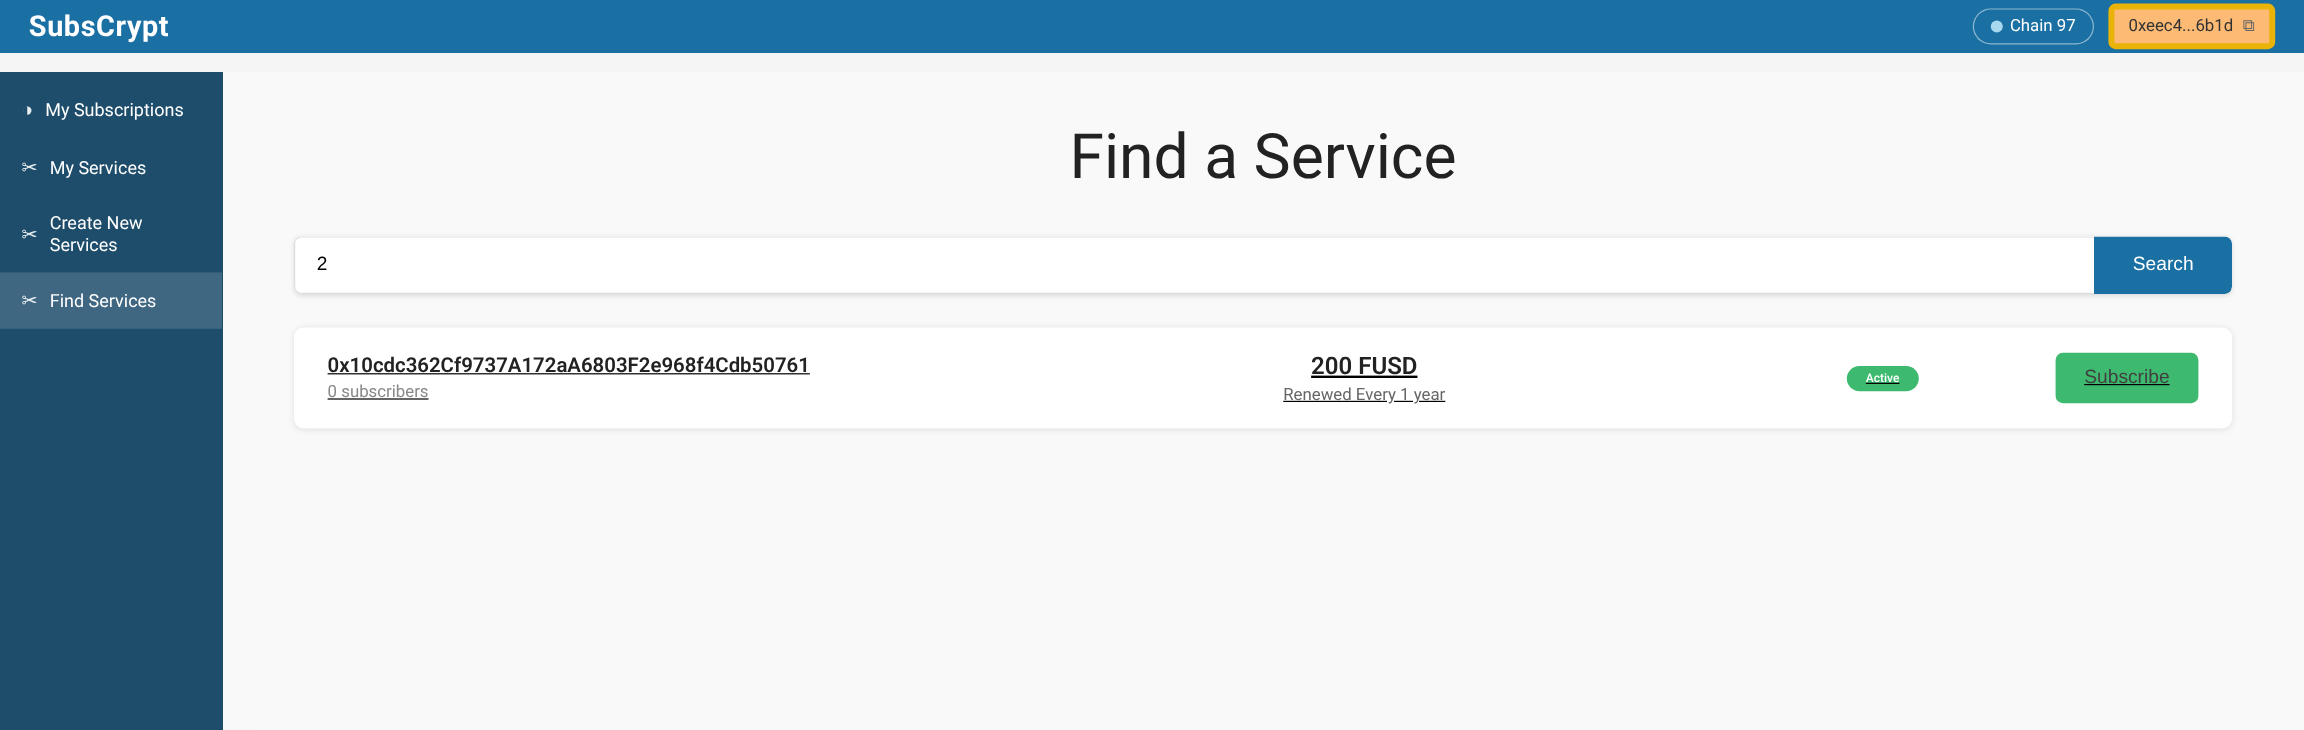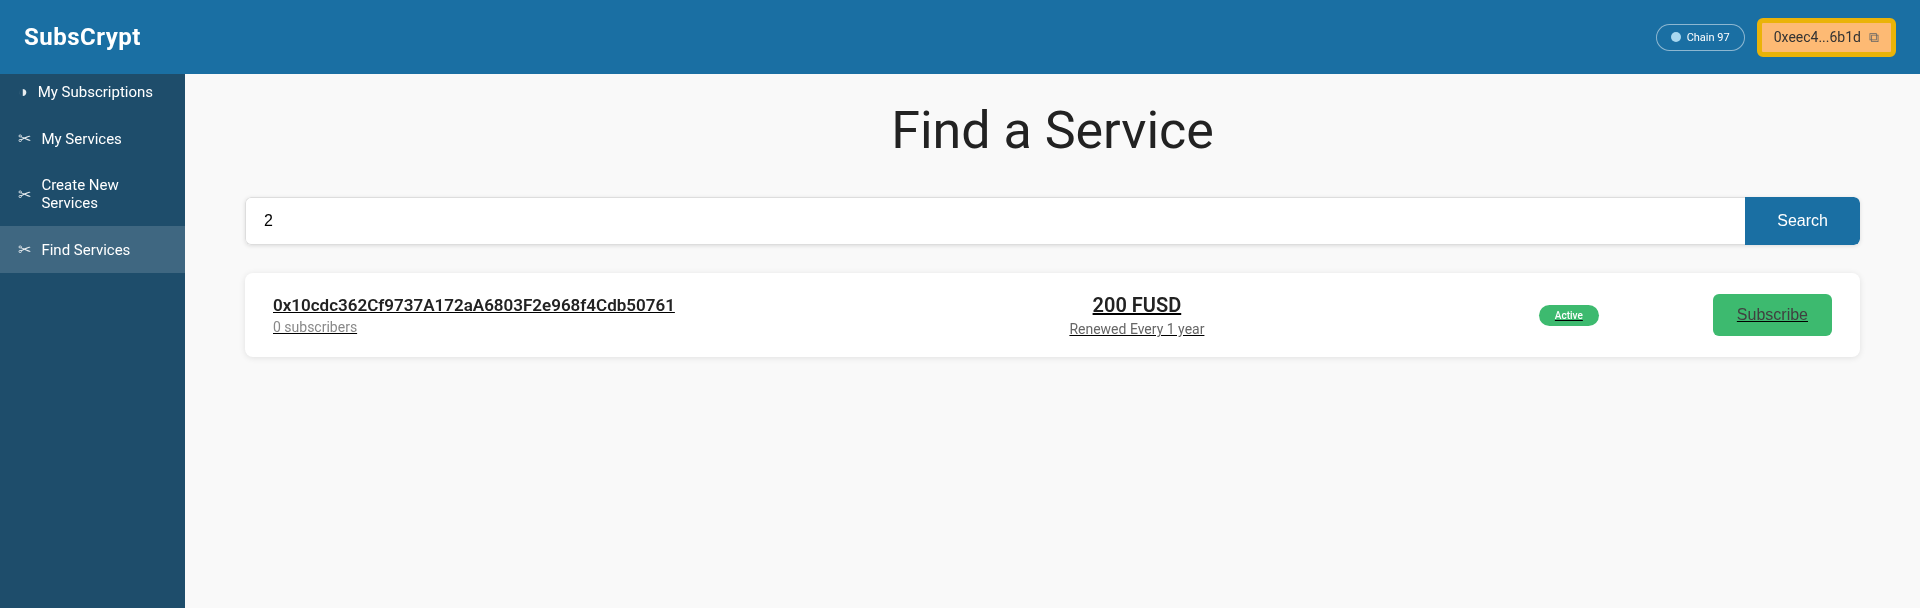--- a/index.html
+++ b/index.html
@@ -11,21 +11,21 @@
     body {
       font-family: -apple-system, BlinkMacSystemFont, 'Segoe UI', Roboto, sans-serif;
       background: #f5f5f5;
       height: 608px;
       overflow: hidden;
     }
 
     
     .header {
       background: #1a6fa3;
-      height: 74px;
+      height: 44px;
       display: flex;
       align-items: center;
       justify-content: space-between;
       padding: 0 24px;
       position: fixed;
       top: 0;
       left: 0;
       right: 0;
       z-index: 100;
     }
@@ -42,21 +42,21 @@
       align-items: center;
       gap: 12px;
     }
 
     .chain-badge {
       background: #1a6fa3;
       border: 1.5px solid rgba(255,255,255,0.5);
       border-radius: 20px;
       padding: 6px 14px;
       color: white;
-      font-size: 11px;
+      font-size: 14px;
       display: flex;
       align-items: center;
       gap: 6px;
     }
 
     .chain-dot {
       width: 10px;
       height: 10px;
       background: #a8d8f0;
       border-radius: 50%;

